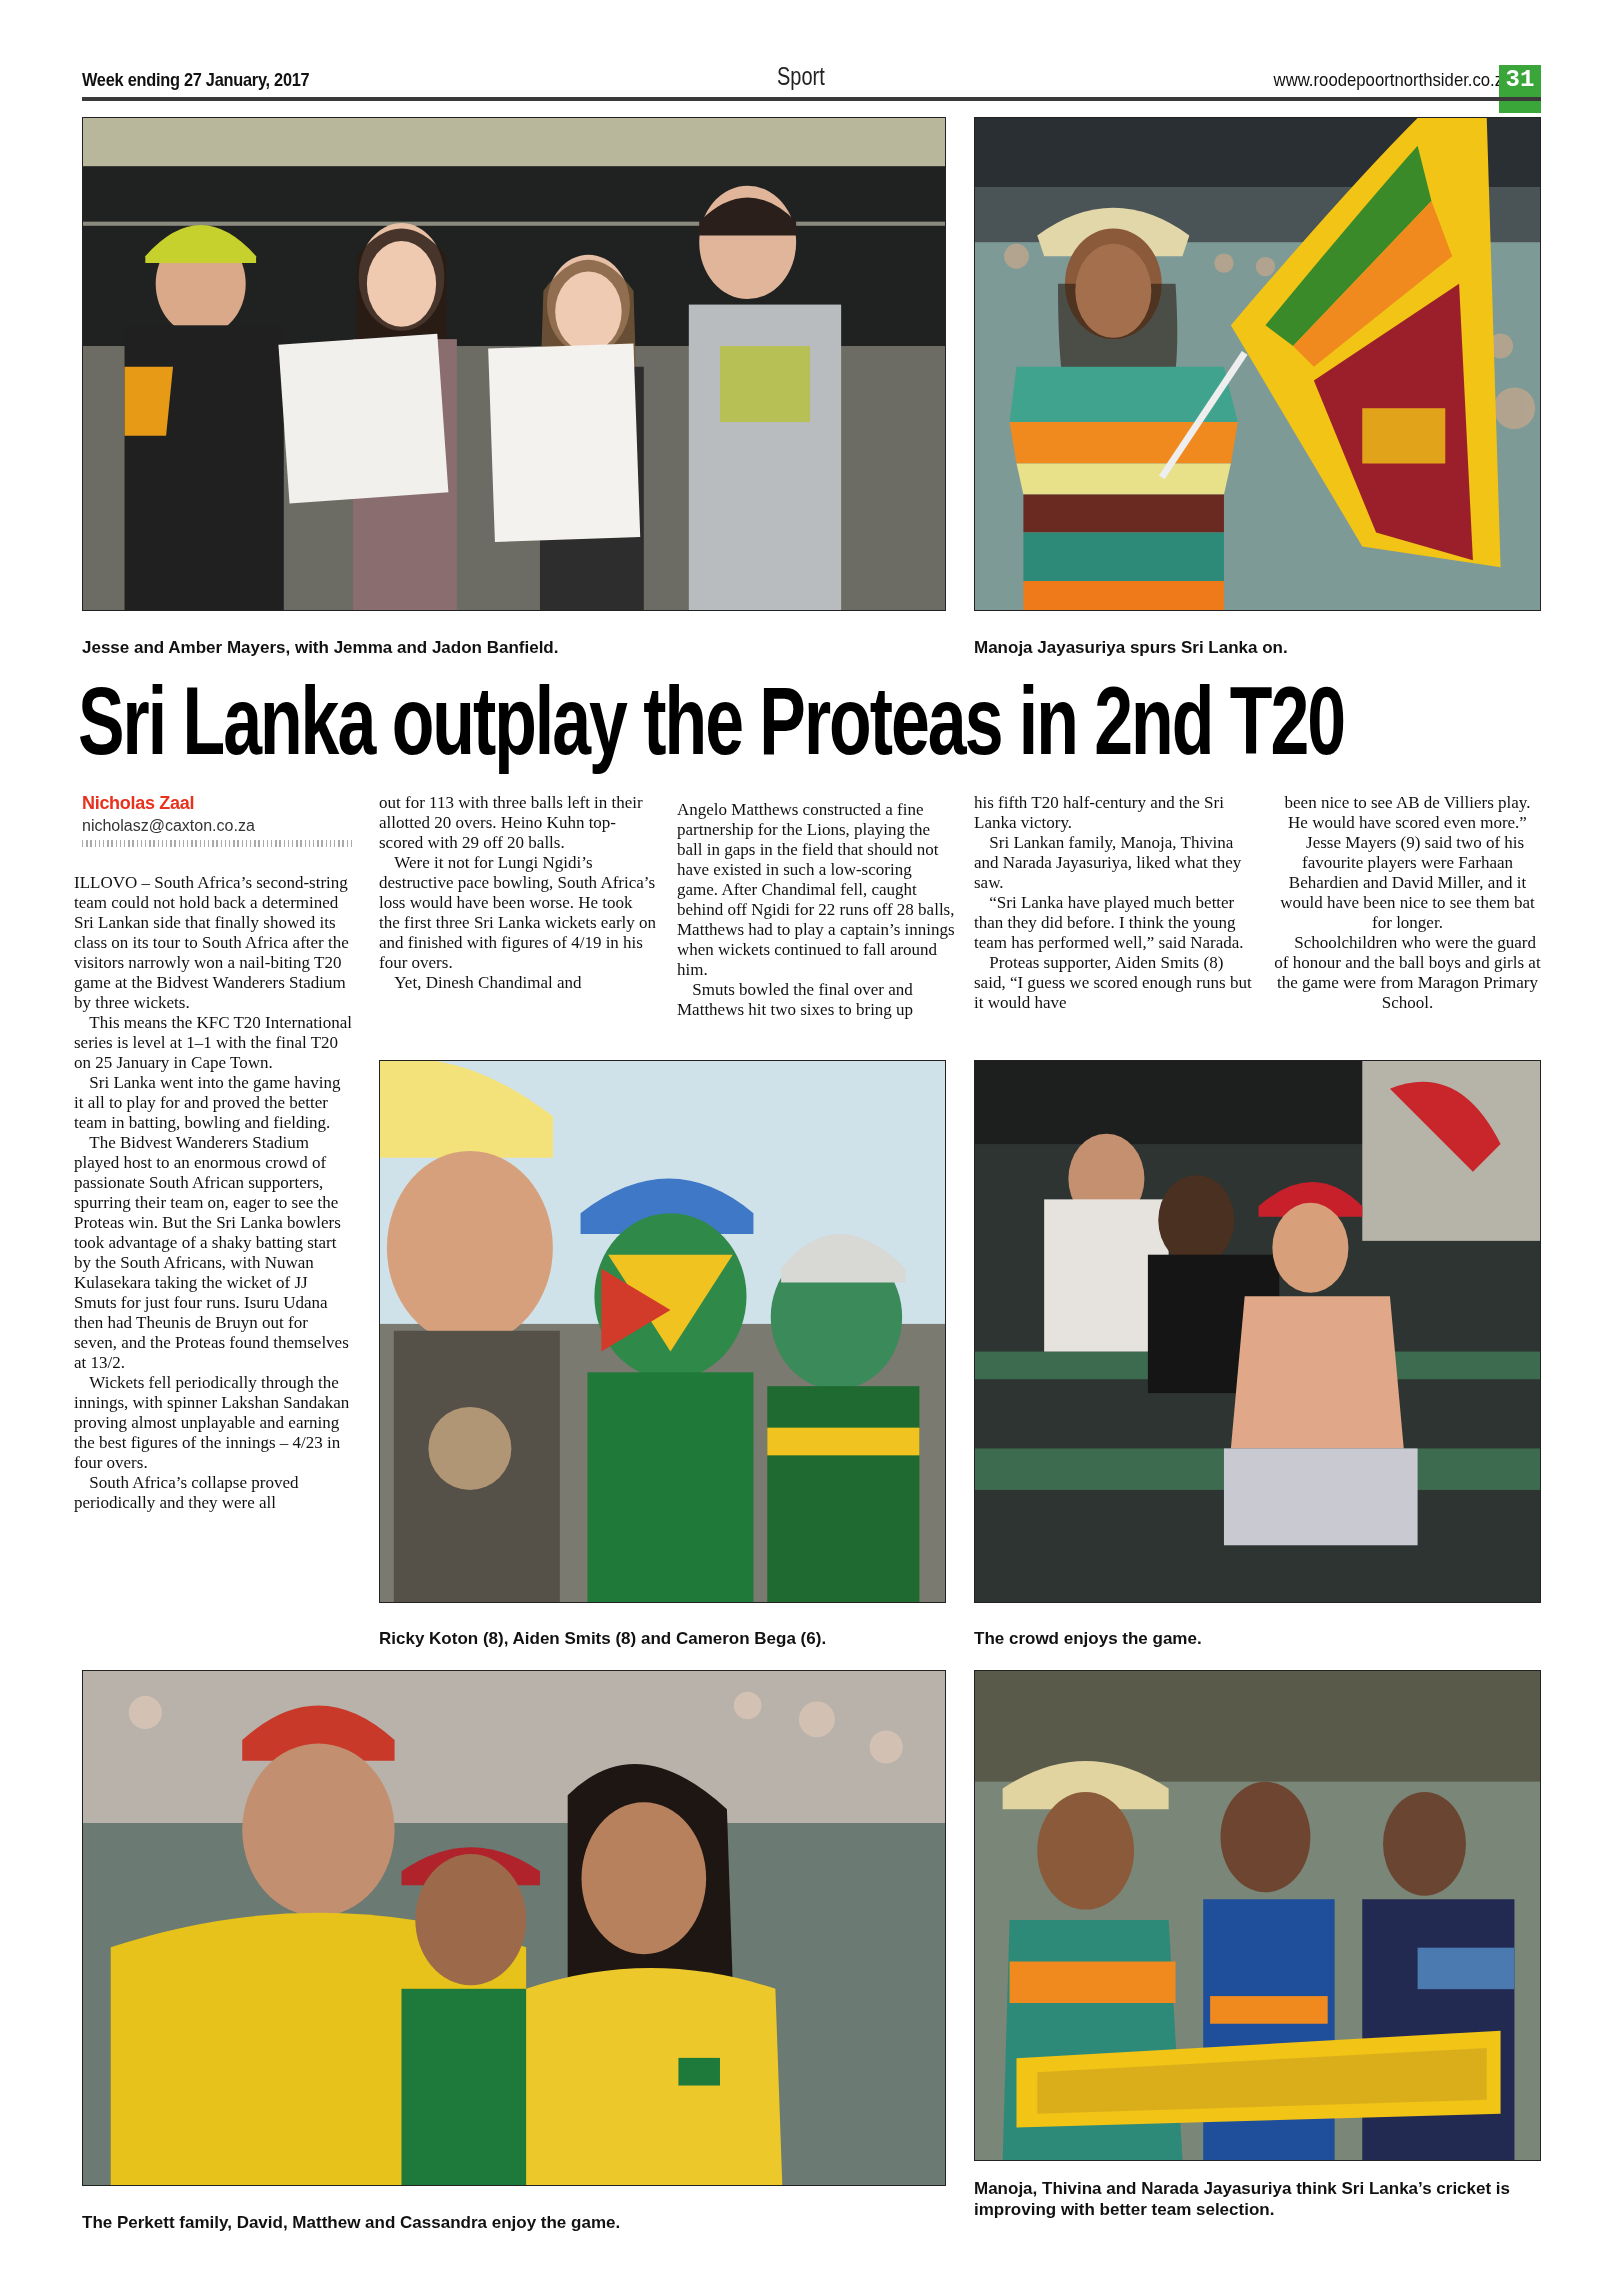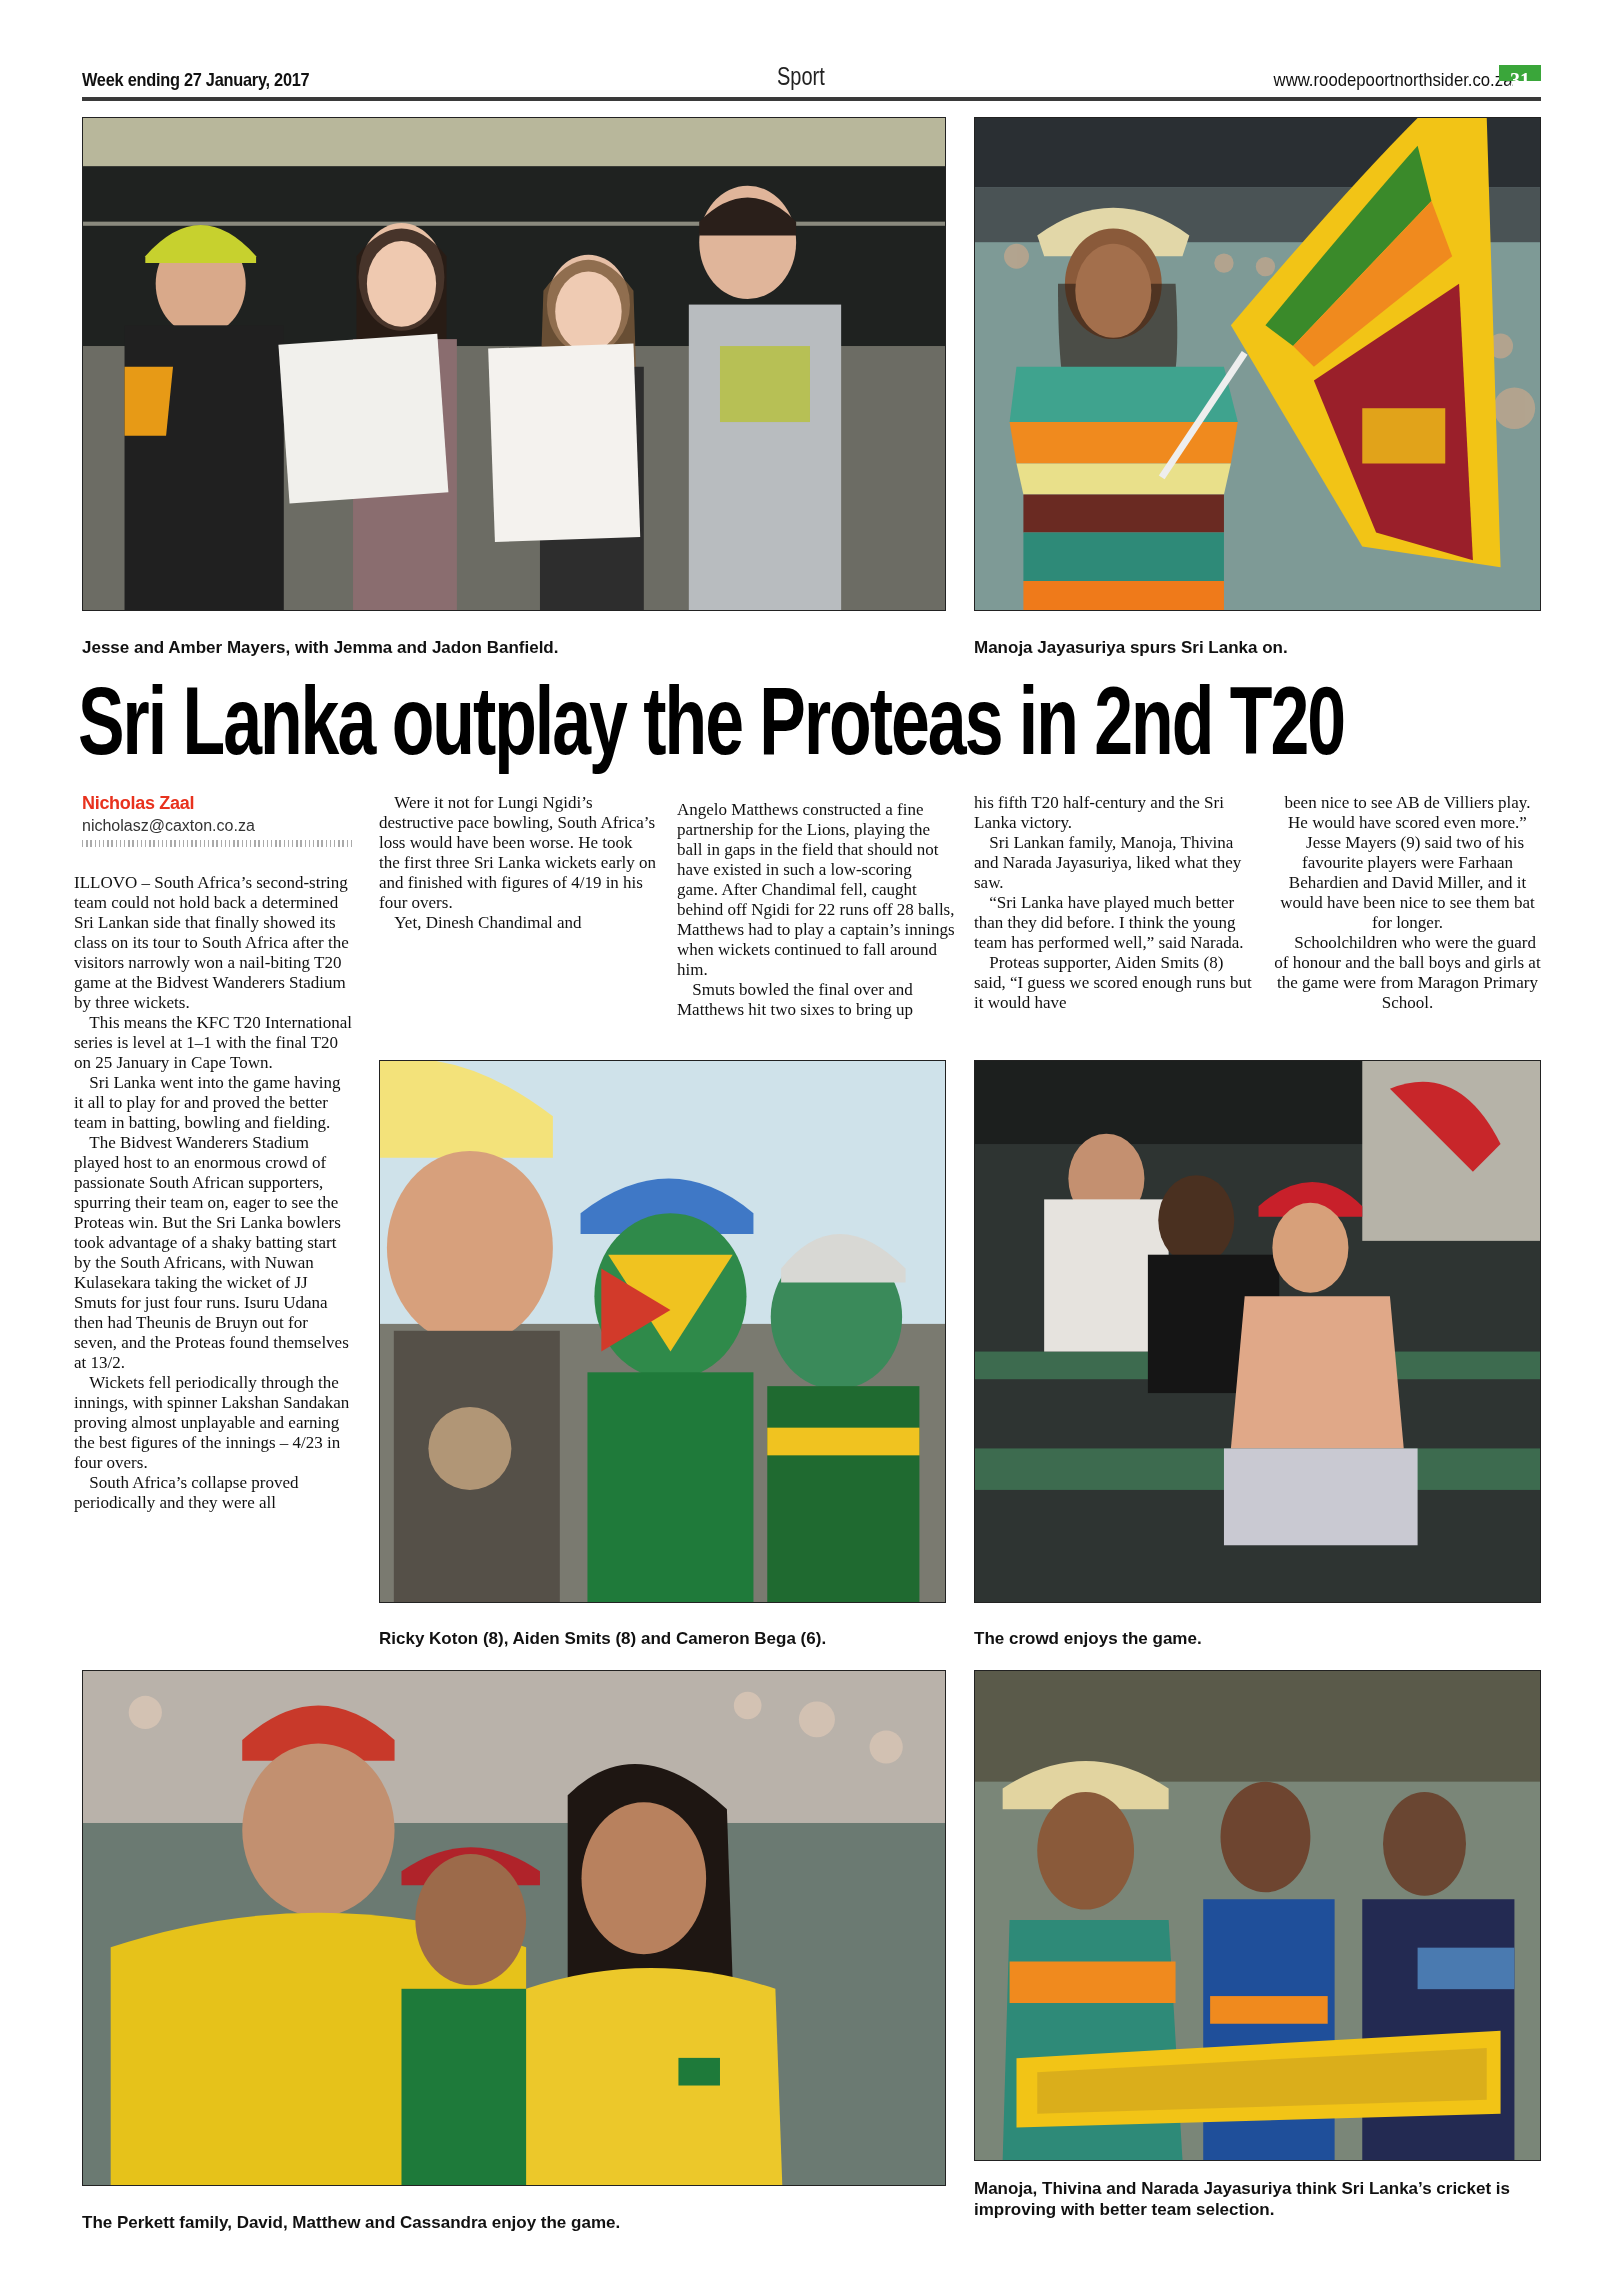--- a/index.html
+++ b/index.html
@@ -2,21 +2,21 @@
 <html style="font-size:11px"><head>
 <meta charset="utf-8">
 <style>
   html, body { margin:0; padding:0; background:#ffffff; }
   body { width:1624px; height:2295px; position:relative; overflow:hidden; font-family:"Liberation Serif", serif; color:#111; }
   .abs { position:absolute; }
   
   .hdr-left { left:82px; top:69px; font-family:"Liberation Sans", sans-serif; font-weight:bold; font-size:19px; letter-spacing:-0.3px; transform:scaleX(0.86); transform-origin:left top; }
   .hdr-center { left:777px; top:62px; font-family:"Liberation Sans", sans-serif; font-size:25px; font-weight:300; color:#222; transform:scaleX(0.8); transform-origin:left top; }
   .hdr-right { right:112px; top:69px; font-family:"Liberation Sans", sans-serif; font-size:19px; color:#111; transform:scaleX(0.88); transform-origin:right top; }
-  .page-num { left:1499px; top:65px; width:42px; height:16px; background:#3aa63a; color:#fff; font-family:Liberation Serif, serif; font-weight:bold; font-size:20px; text-align:center; line-height:30.5px; }
+  .page-num { left:1499px; top:65px; width:42px; height:48px; background:#3aa63a; color:#fff; font-family:Liberation Mono, monospace; font-weight:bold; font-size:24px; text-align:center; line-height:30.5px; }
   .hdr-rule { left:82px; top:97px; width:1459px; height:3.5px; background:#3a3a3a; }
 
   
   .photo { position:absolute; border:1.4px solid #222; box-sizing:border-box; overflow:hidden; }
   .photo svg { width:100%; height:100%; display:block; }
 
   .caption { position:absolute; font-family:"Liberation Sans", sans-serif; font-weight:bold; font-size:17px; color:#111; line-height:21px; }
 
   .headline { left:78px; top:672px; font-family:"Liberation Sans", sans-serif; font-weight:bold; font-size:97px; line-height:97px; letter-spacing:-2.8px; white-space:nowrap; transform:scaleX(0.72); transform-origin:left top; color:#000; }
 
@@ -115,20 +115,21 @@
 <div class="col" style="left:74px;top:873px;">
   <p class="first">ILLOVO – South Africa’s second-string team could not hold back a determined Sri Lankan side that finally showed its class on its tour to South Africa after the visitors narrowly won a nail-biting T20 game at the Bidvest Wanderers Stadium by three wickets.</p>
   <p>This means the KFC T20 International series is level at 1–1 with the final T20 on 25 January in Cape Town.</p>
   <p>Sri Lanka went into the game having it all to play for and proved the better team in batting, bowling and fielding.</p>
   <p>The Bidvest Wanderers Stadium played host to an enormous crowd of passionate South African supporters, spurring their team on, eager to see the Proteas win. But the Sri Lanka bowlers took advantage of a shaky batting start by the South Africans, with Nuwan Kulasekara taking the wicket of JJ Smuts for just four runs. Isuru Udana then had Theunis de Bruyn out for seven, and the Proteas found themselves at 13/2.</p>
   <p>Wickets fell periodically through the innings, with spinner Lakshan Sandakan proving almost unplayable and earning the best figures of the innings – 4/23 in four overs.</p>
   <p>South Africa’s collapse proved periodically and they were all</p>
 </div>
 
 <div class="col" style="left:379px;top:793px;">
+  <p class="first">out for 113 with three balls left in their allotted 20 overs. Heino Kuhn top-scored with 29 off 20 balls.</p>
   <p>Were it not for Lungi Ngidi’s destructive pace bowling, South Africa’s loss would have been worse. He took the first three Sri Lanka wickets early on and finished with figures of 4/19 in his four overs.</p>
   <p>Yet, Dinesh Chandimal and</p>
 </div>
 
 <div class="col" style="left:677px;top:800px;">
   <p class="first">Angelo Matthews constructed a fine partnership for the Lions, playing the ball in gaps in the field that should not have existed in such a low-scoring game. After Chandimal fell, caught behind off Ngidi for 22 runs off 28 balls, Matthews had to play a captain’s innings when wickets continued to fall around him.</p>
   <p>Smuts bowled the final over and Matthews hit two sixes to bring up</p>
 </div>
 
 <div class="col" style="left:974px;top:793px;">

